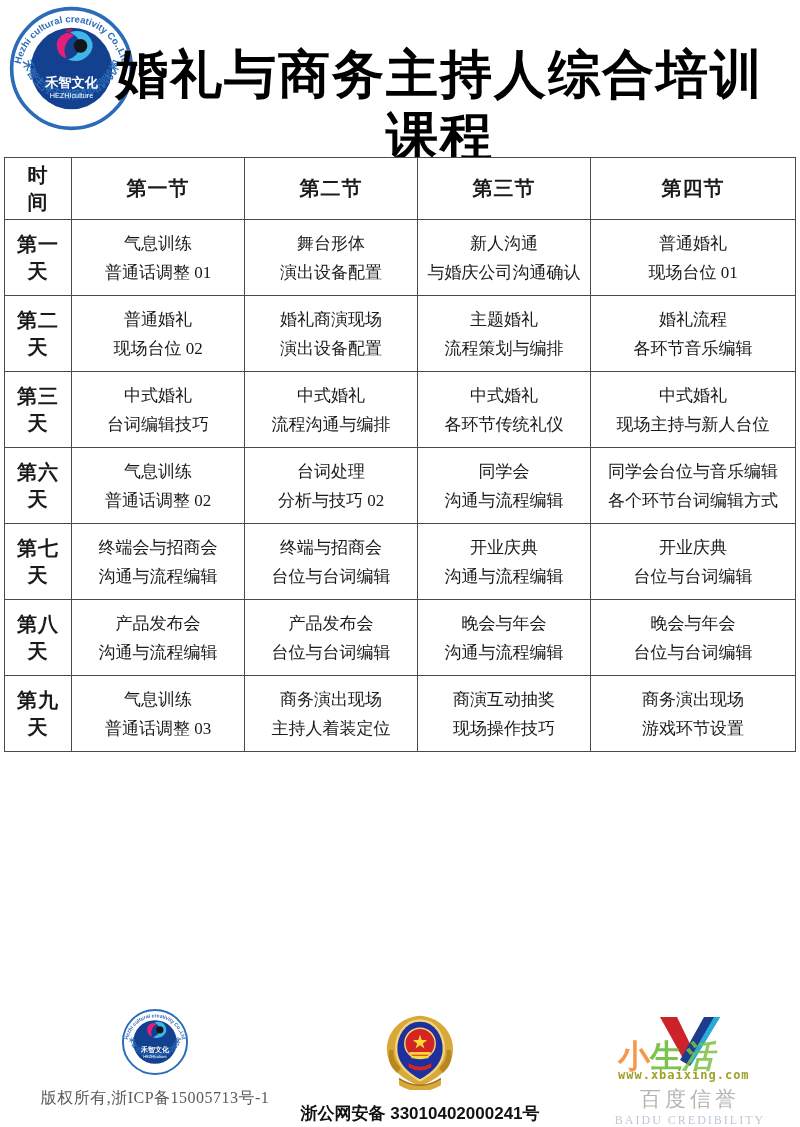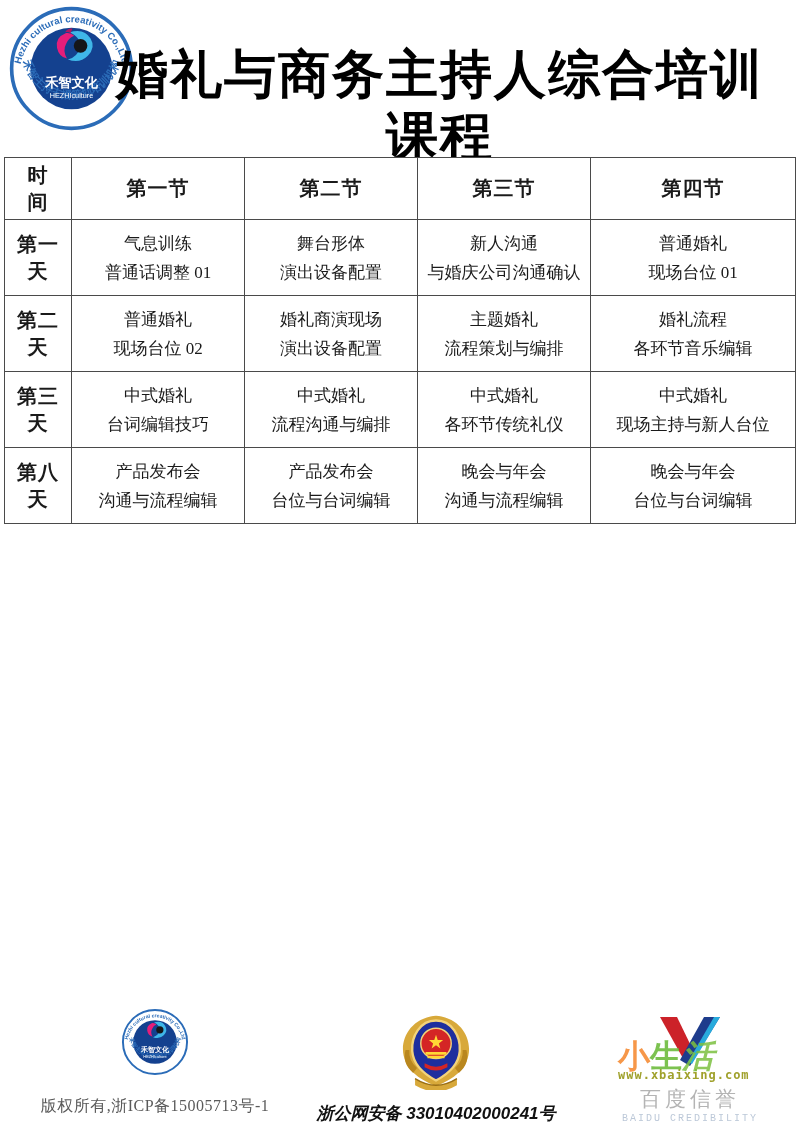--- a/index.html
+++ b/index.html
@@ -28,29 +28,29 @@
   }
   table.schedule thead tr { height:62px; }
   table.schedule tbody tr { height:76px; }
   th.session-header { font-size:20px; font-weight:bold; letter-spacing:1px; }
   td.day-cell { font-size:20px; font-weight:bold; letter-spacing:1px; }
   .cell-line { font-size:17px; line-height:29px; color:#1a1a1a; white-space:nowrap; }
 
   
   .footer { position:absolute; left:0; top:984px; width:800px; height:143px; }
   .copyright-group { position:absolute; left:35px; top:24px; width:240px; text-align:center; }
-  .copyright-text { margin-top:16px; font-size:16px; color:#5a5a5a; letter-spacing:0.5px; }
-  .police-group { position:absolute; left:311px; top:28px; width:250px; text-align:center;font-style:italic; }
+  .copyright-text { margin-top:8px; font-size:16px; color:#5a5a5a; letter-spacing:0.5px; }
+  .police-group { position:absolute; left:295px; top:28px; width:250px; text-align:center; }
   .police-text { margin-top:8px; font-size:17px; font-weight:bold; color:#111;
     font-family:"Liberation Sans","DejaVu Sans",sans-serif; }
   .baidu-group { position:absolute; left:588px; top:32px; width:204px; text-align:center; }
   .baidu-gray-cn { margin-top:13px; font-size:21px; color:#b4b4b4; letter-spacing:4px;
     font-family:"Liberation Sans","DejaVu Sans",sans-serif; }
-  .baidu-gray-en { font-size:10px; color:#bcc8d8; letter-spacing:2px;
-    font-family:Liberation Mono, monospace; }
+  .baidu-gray-en { font-size:12px; color:#bcc8d8; letter-spacing:2px;
+    font-family:Liberation Serif, serif; }
   .baidu-label { margin-top:3px; font-size:20px; font-weight:bold; color:#39404e; letter-spacing:2px;
     font-family:"Liberation Sans","DejaVu Sans",sans-serif; }
 
   .watermark { position:absolute; left:618px; top:56px; width:180px; text-align:left;
     pointer-events:none; }
   .wm-text { font-size:32px; font-weight:bold; line-height:1;
     font-family:"Liberation Sans","DejaVu Sans",sans-serif; opacity:0.85; }
   .wm-orange { color:#f5862a; }
   .wm-green  { color:#66b832; }
   .wm-green2 { color:#7cc040; font-style:italic; }
@@ -162,36 +162,93 @@
             <td>
               <div class="cell-line">中式婚礼</div>
               <div class="cell-line">各环节传统礼仪</div>
             </td>
             <td>
               <div class="cell-line">中式婚礼</div>
               <div class="cell-line">现场主持与新人台位</div>
             </td>
           </tr>
           <tr>
+            <td class="day-cell">第六天</td>
+            <td>
+              <div class="cell-line">气息训练</div>
+              <div class="cell-line">普通话调整 02</div>
+            </td>
+            <td>
+              <div class="cell-line">台词处理</div>
+              <div class="cell-line">分析与技巧 02</div>
+            </td>
+            <td>
+              <div class="cell-line">同学会</div>
+              <div class="cell-line">沟通与流程编辑</div>
+            </td>
+            <td>
+              <div class="cell-line">同学会台位与音乐编辑</div>
+              <div class="cell-line">各个环节台词编辑方式</div>
+            </td>
+          </tr>
+          <tr>
+            <td class="day-cell">第七天</td>
+            <td>
+              <div class="cell-line">终端会与招商会</div>
+              <div class="cell-line">沟通与流程编辑</div>
+            </td>
+            <td>
+              <div class="cell-line">终端与招商会</div>
+              <div class="cell-line">台位与台词编辑</div>
+            </td>
+            <td>
+              <div class="cell-line">开业庆典</div>
+              <div class="cell-line">沟通与流程编辑</div>
+            </td>
+            <td>
+              <div class="cell-line">开业庆典</div>
+              <div class="cell-line">台位与台词编辑</div>
+            </td>
+          </tr>
+          <tr>
             <td class="day-cell">第八天</td>
             <td>
               <div class="cell-line">产品发布会</div>
               <div class="cell-line">沟通与流程编辑</div>
             </td>
             <td>
               <div class="cell-line">产品发布会</div>
               <div class="cell-line">台位与台词编辑</div>
             </td>
             <td>
               <div class="cell-line">晚会与年会</div>
               <div class="cell-line">沟通与流程编辑</div>
             </td>
             <td>
               <div class="cell-line">晚会与年会</div>
               <div class="cell-line">台位与台词编辑</div>
+            </td>
+          </tr>
+          <tr>
+            <td class="day-cell">第九天</td>
+            <td>
+              <div class="cell-line">气息训练</div>
+              <div class="cell-line">普通话调整 03</div>
+            </td>
+            <td>
+              <div class="cell-line">商务演出现场</div>
+              <div class="cell-line">主持人着装定位</div>
+            </td>
+            <td>
+              <div class="cell-line">商演互动抽奖</div>
+              <div class="cell-line">现场操作技巧</div>
+            </td>
+            <td>
+              <div class="cell-line">商务演出现场</div>
+              <div class="cell-line">游戏环节设置</div>
             </td>
           </tr>
         </tbody>
     </table>
   </div>
 
   <div class="footer">
 
     <div class="copyright-group">
       <svg width="68" height="68" viewBox="0 0 140 140">

